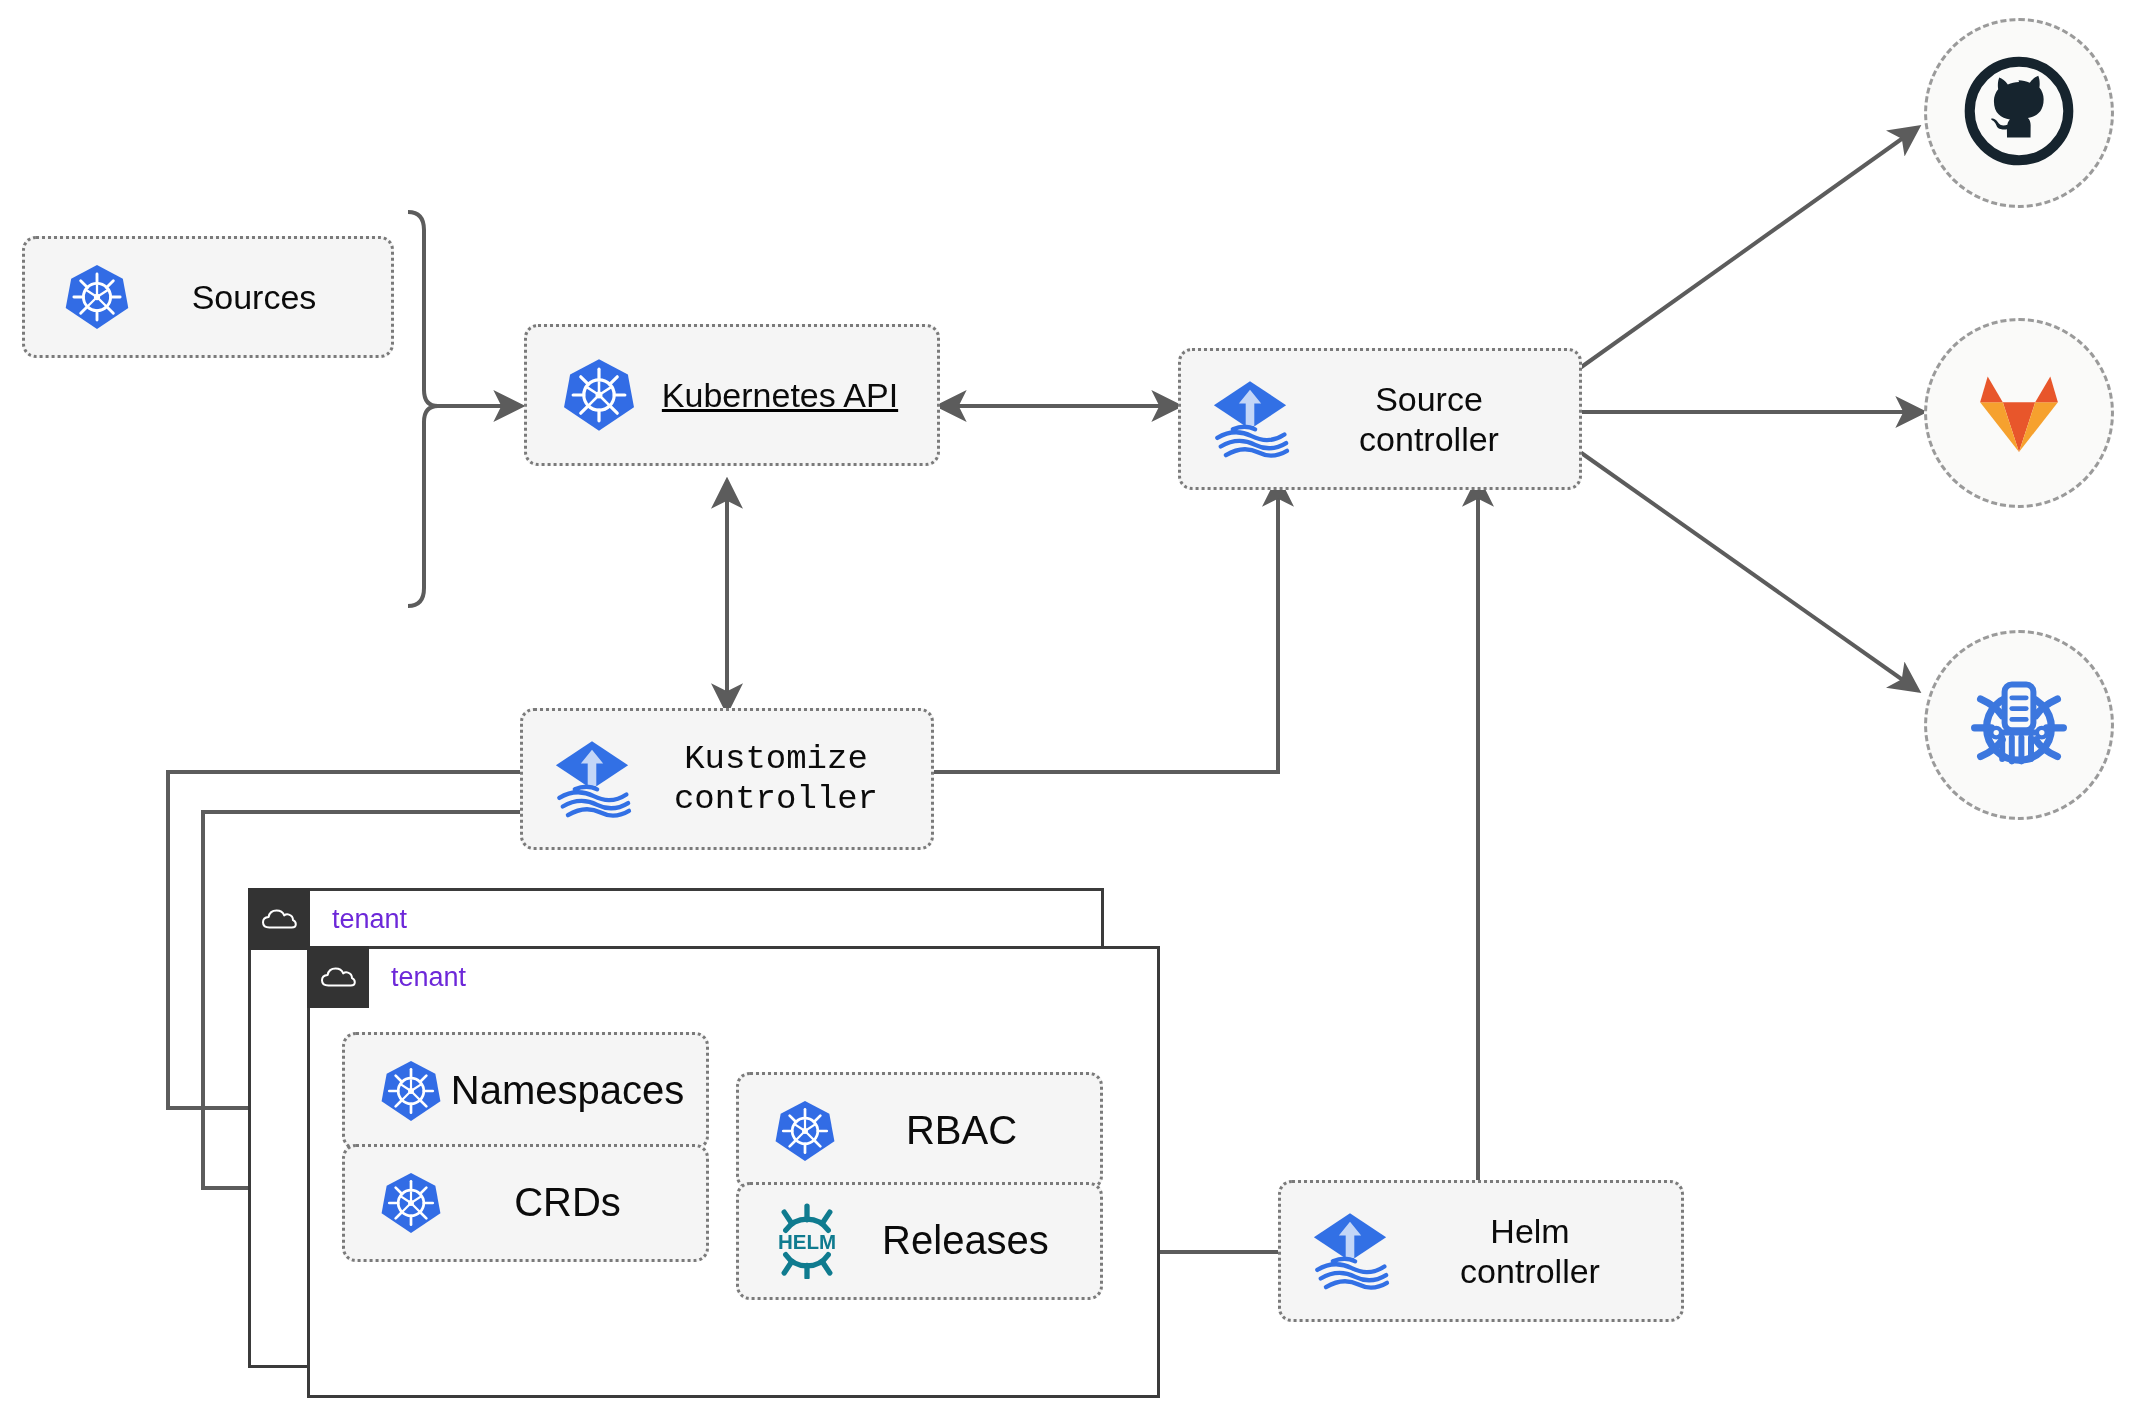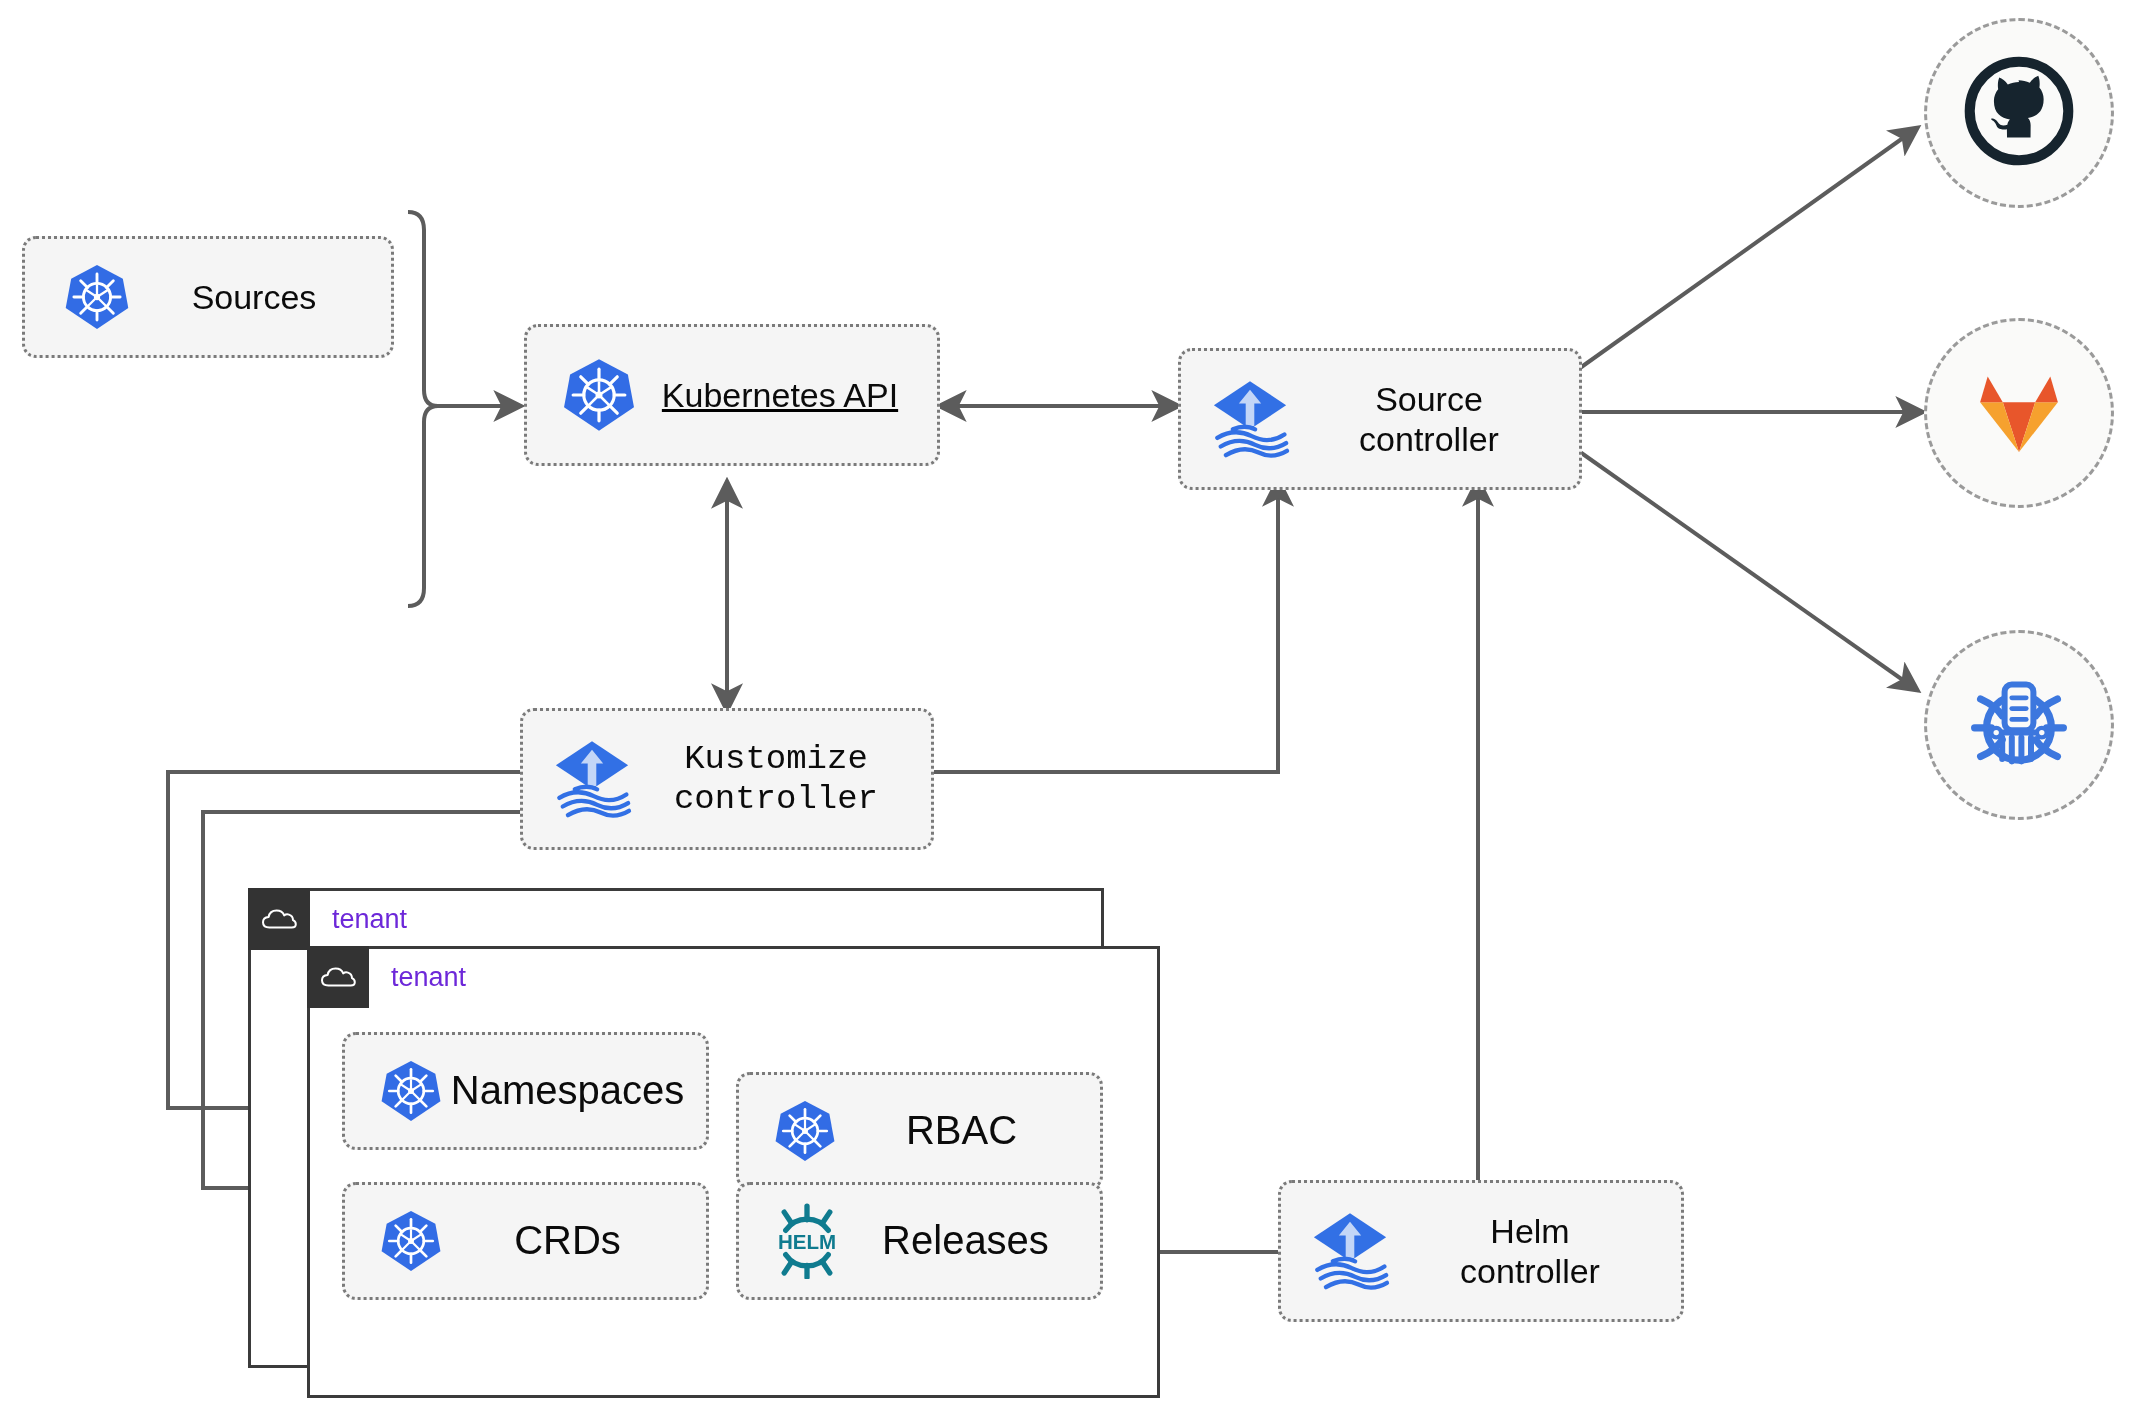--- a/index.html
+++ b/index.html
@@ -301,21 +301,21 @@
 
   <div class="node small tenant-inner" style="left:736px;top:1072px;width:367px;height:118px;">
     <span class="ico" style="margin-left:34px;">
       <svg width="64" height="64">
           <use href="#sym-k8s"></use>
         </svg>
     </span>
     <span class="lbl">RBAC</span>
   </div>
 
-  <div class="node small tenant-inner" style="left:342px;top:1182px;width:367px;height:118px;">
+  <div class="node small tenant-inner" style="left:342px;top:1144px;width:367px;height:118px;">
     <span class="ico" style="margin-left:34px;">
       <svg width="64" height="64">
           <use href="#sym-k8s"></use>
         </svg>
     </span>
     <span class="lbl">CRDs</span>
   </div>
 
   <div class="node small tenant-inner" style="left:736px;top:1182px;width:367px;height:118px;">
     <span class="ico" style="margin-left:30px;">

